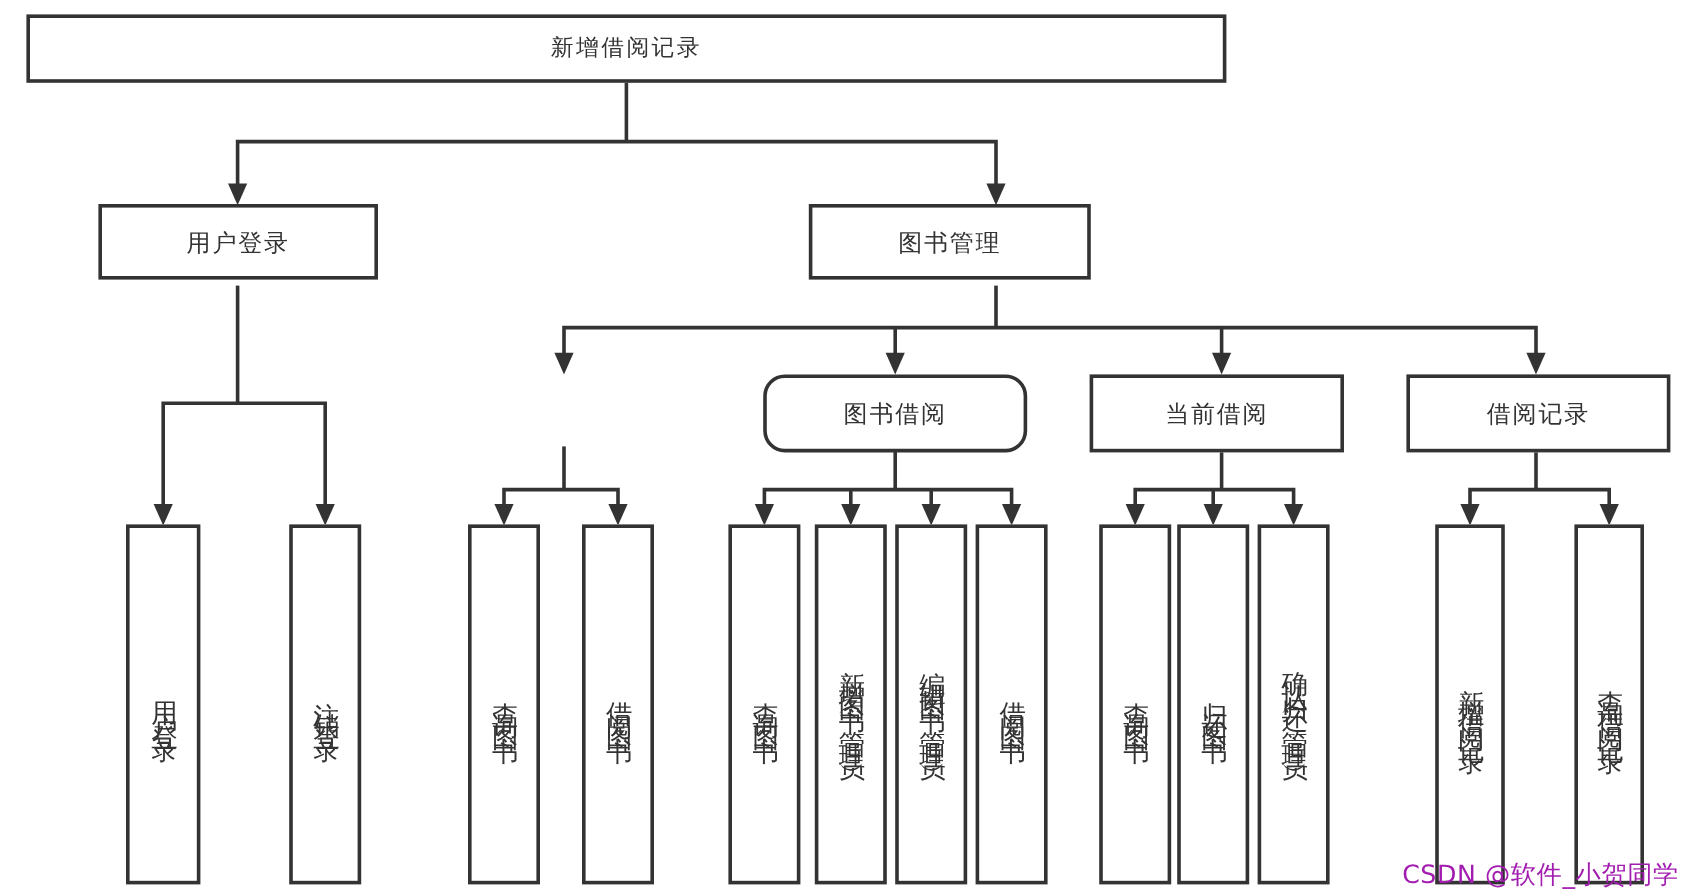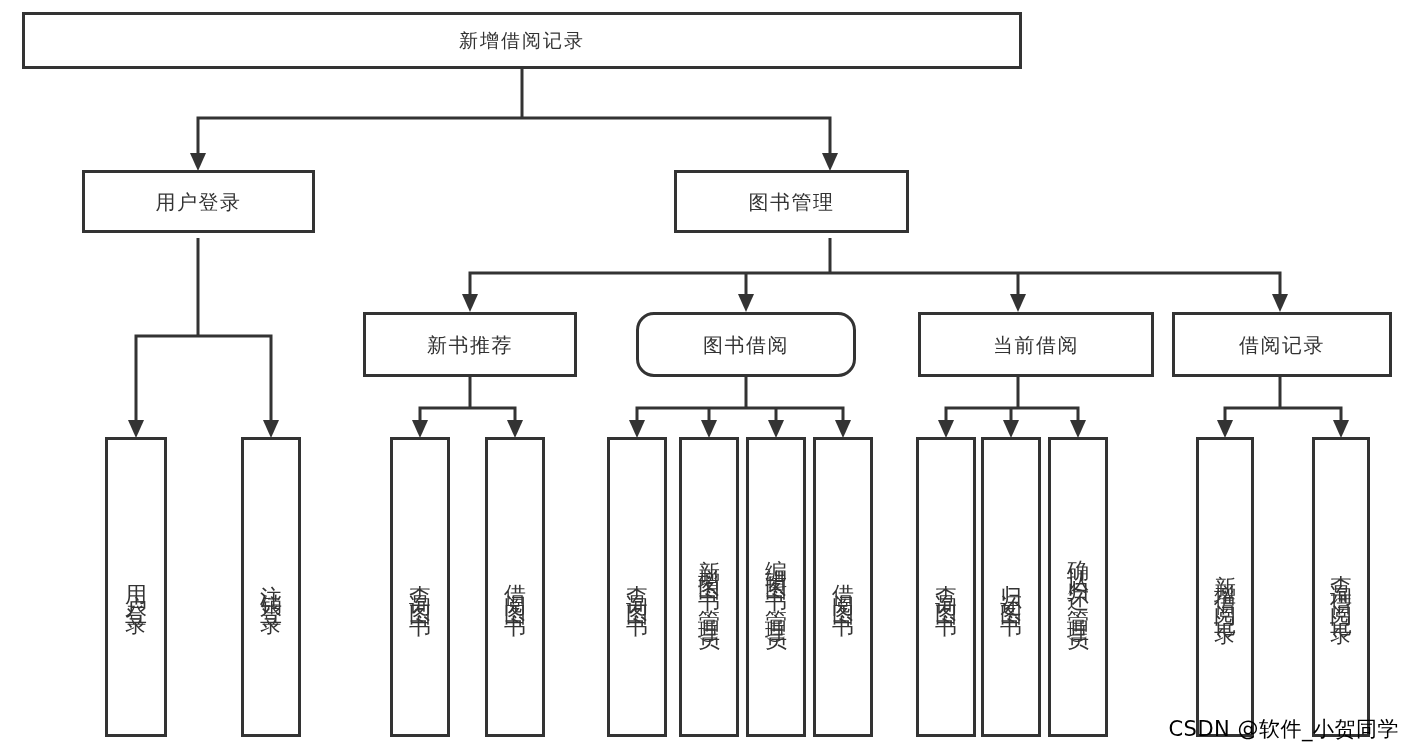--- a/index.html
+++ b/index.html
@@ -46,21 +46,21 @@
     font-size: 22px;
     letter-spacing: 10px;
     line-height: 1;
     white-space: nowrap;
   }
   .watermark {
     position: absolute;
     right: 6px;
     bottom: 4px;
     font-size: 21px;
-    color: #000000;
+    color: #a21caf;
     letter-spacing: 0.5px;
     white-space: nowrap;
     z-index: 5;
   }
 </style>
 </head>
 <body>
 
 <div class="canvas">
 
@@ -123,27 +123,24 @@
     <span class="hlabel">新增借阅记录</span>
   </div>
 
   <div class="box l2-box" style="left:82px; top:170px; width:233px; height:63px;">
     <span class="hlabel">用户登录</span>
   </div>
   <div class="box l2-box" style="left:674px; top:170px; width:235px; height:63px;">
     <span class="hlabel">图书管理</span>
   </div>
 
-  <div class="box l3-box" style="left:363px; top:312px; width:214px; height:65px;">
-    <span class="hlabel">新书推荐</span>
-  </div>
   <div class="box l3-box" style="left:636px; top:312px; width:220px; height:65px;border-radius:18px;">
     <span class="hlabel">图书借阅</span>
   </div>
-  <div class="box l3-box" style="left:908px; top:312px; width:236px; height:65px;margin-left:10px;">
+  <div class="box l3-box" style="left:908px; top:312px; width:212px; height:65px;">
     <span class="hlabel">当前借阅</span>
   </div>
   <div class="box l3-box" style="left:1172px; top:312px; width:220px; height:65px;">
     <span class="hlabel">借阅记录</span>
   </div>
 
   <div class="box leaf" style="left:105px; width:62px;">
     <span class="vlabel">用户登录</span>
   </div>
   <div class="box leaf" style="left:241px; width:60px;">

